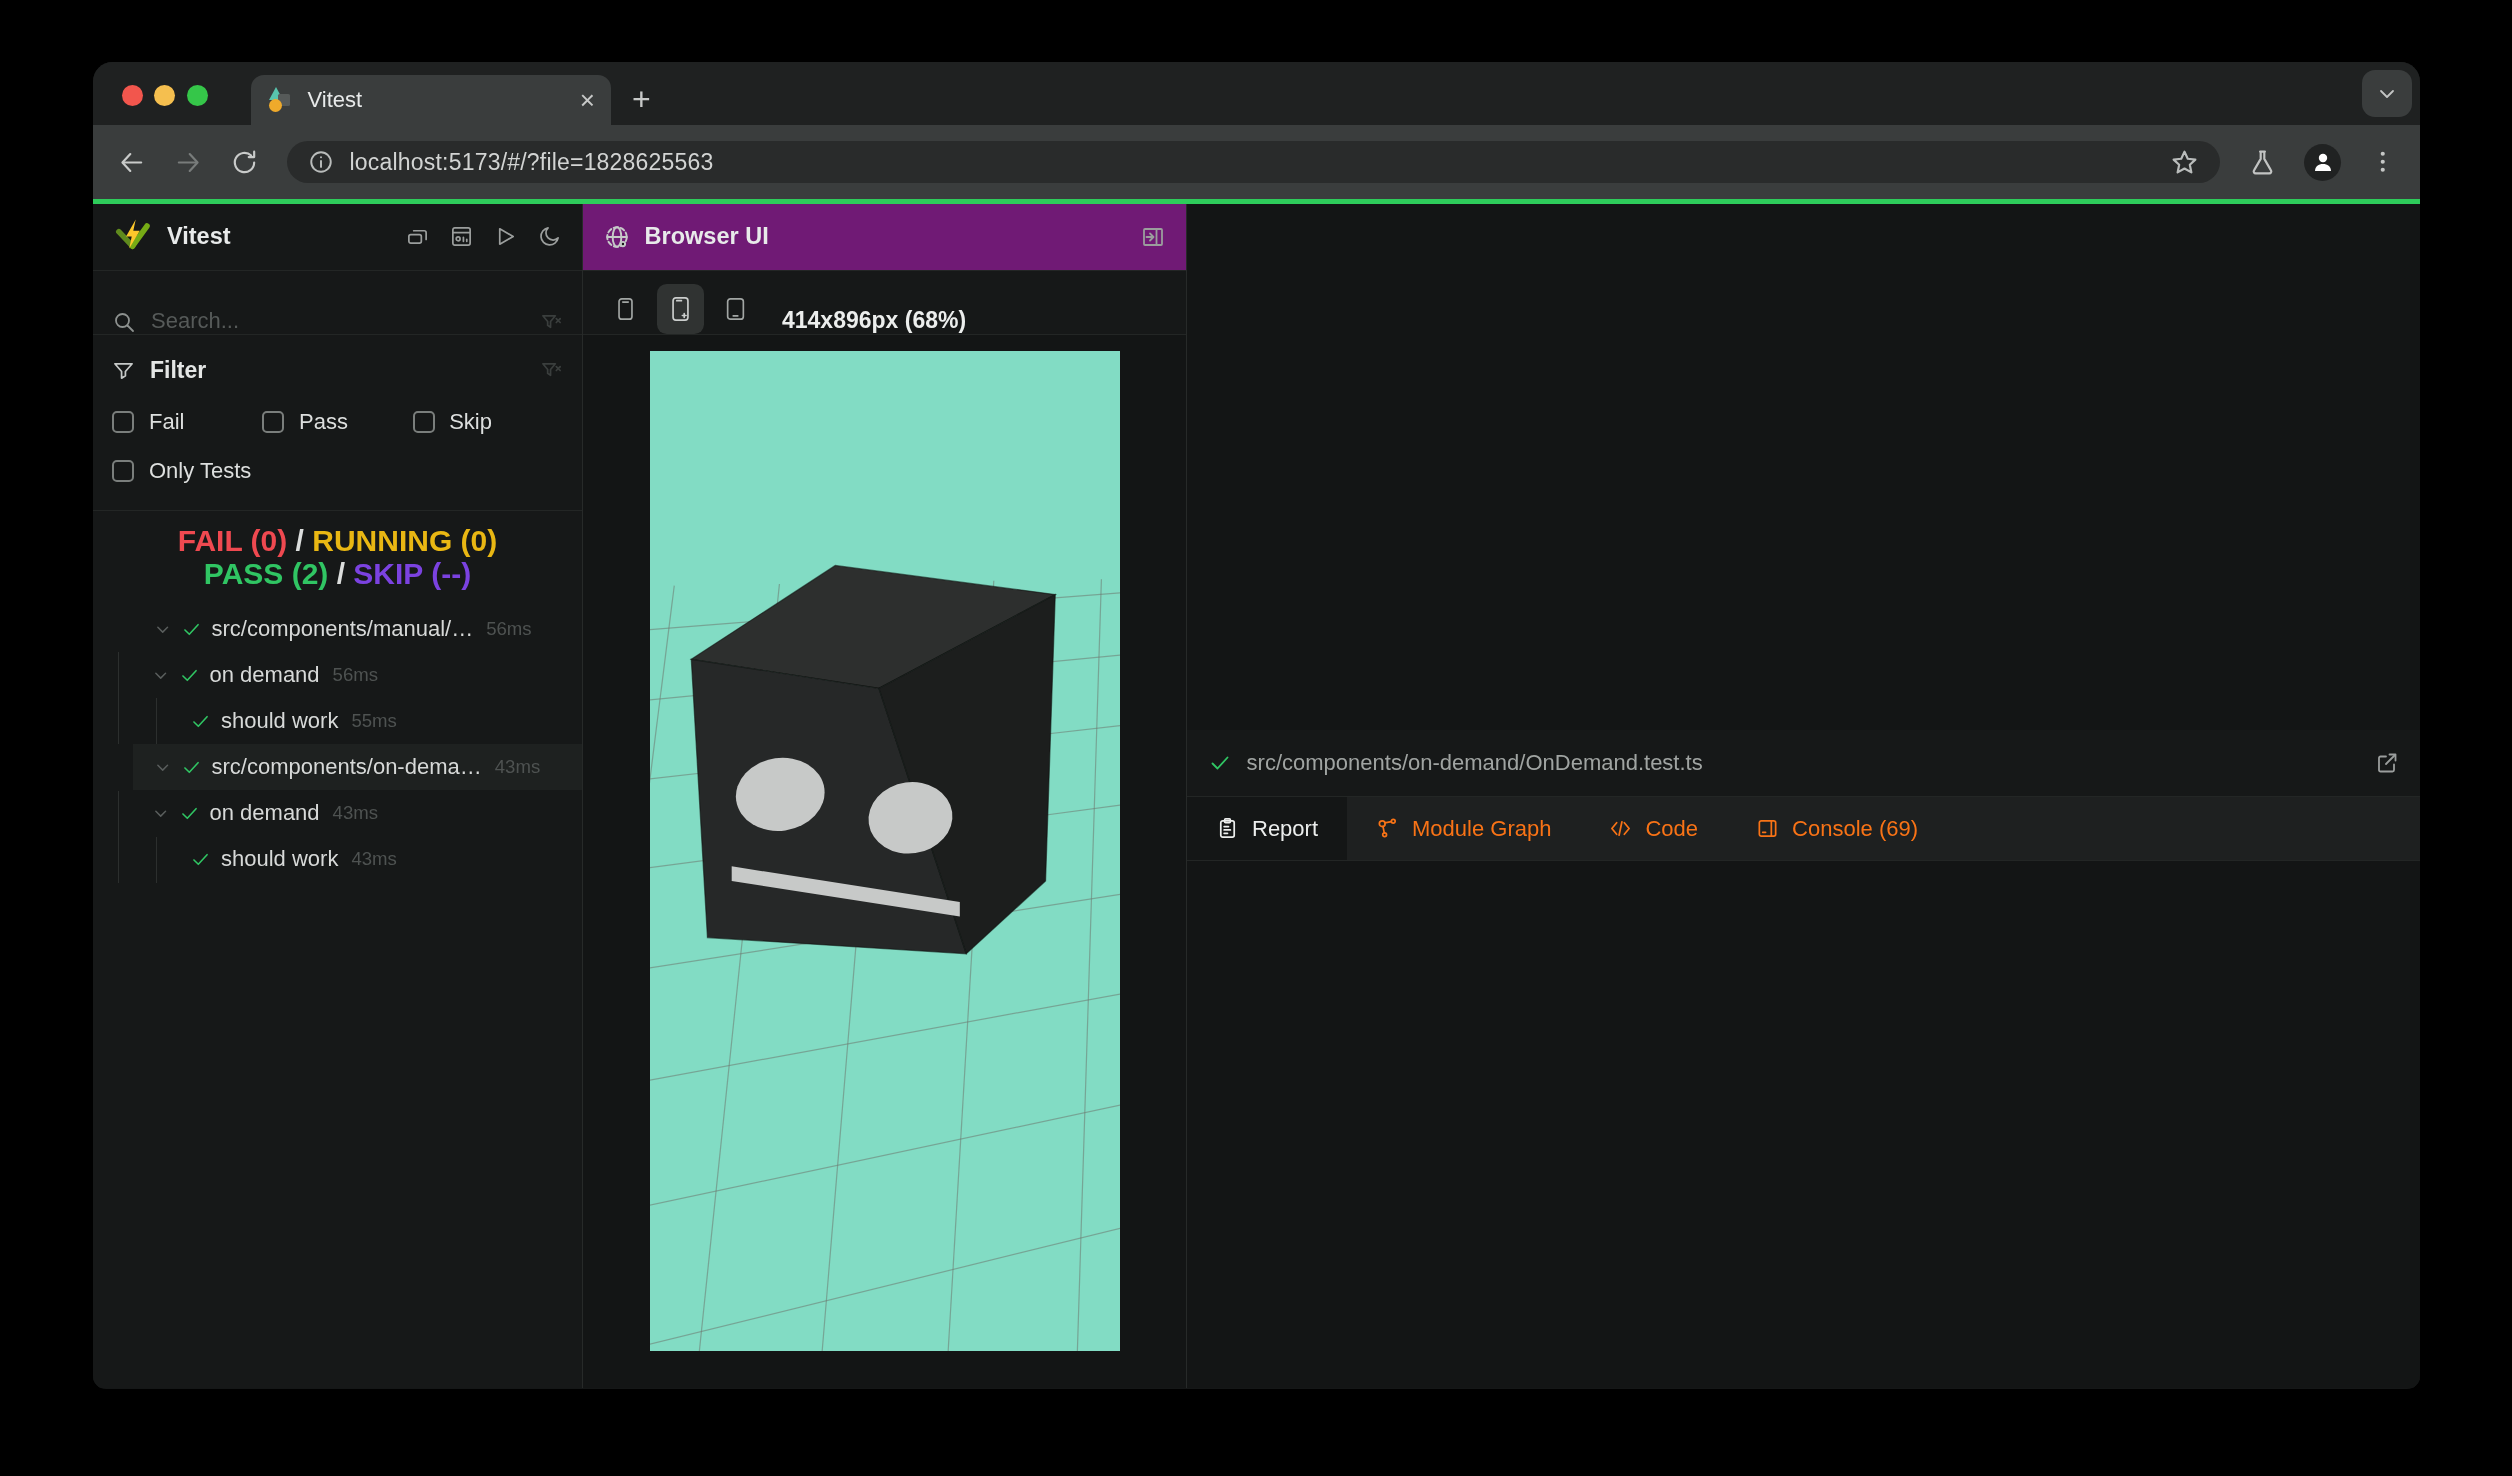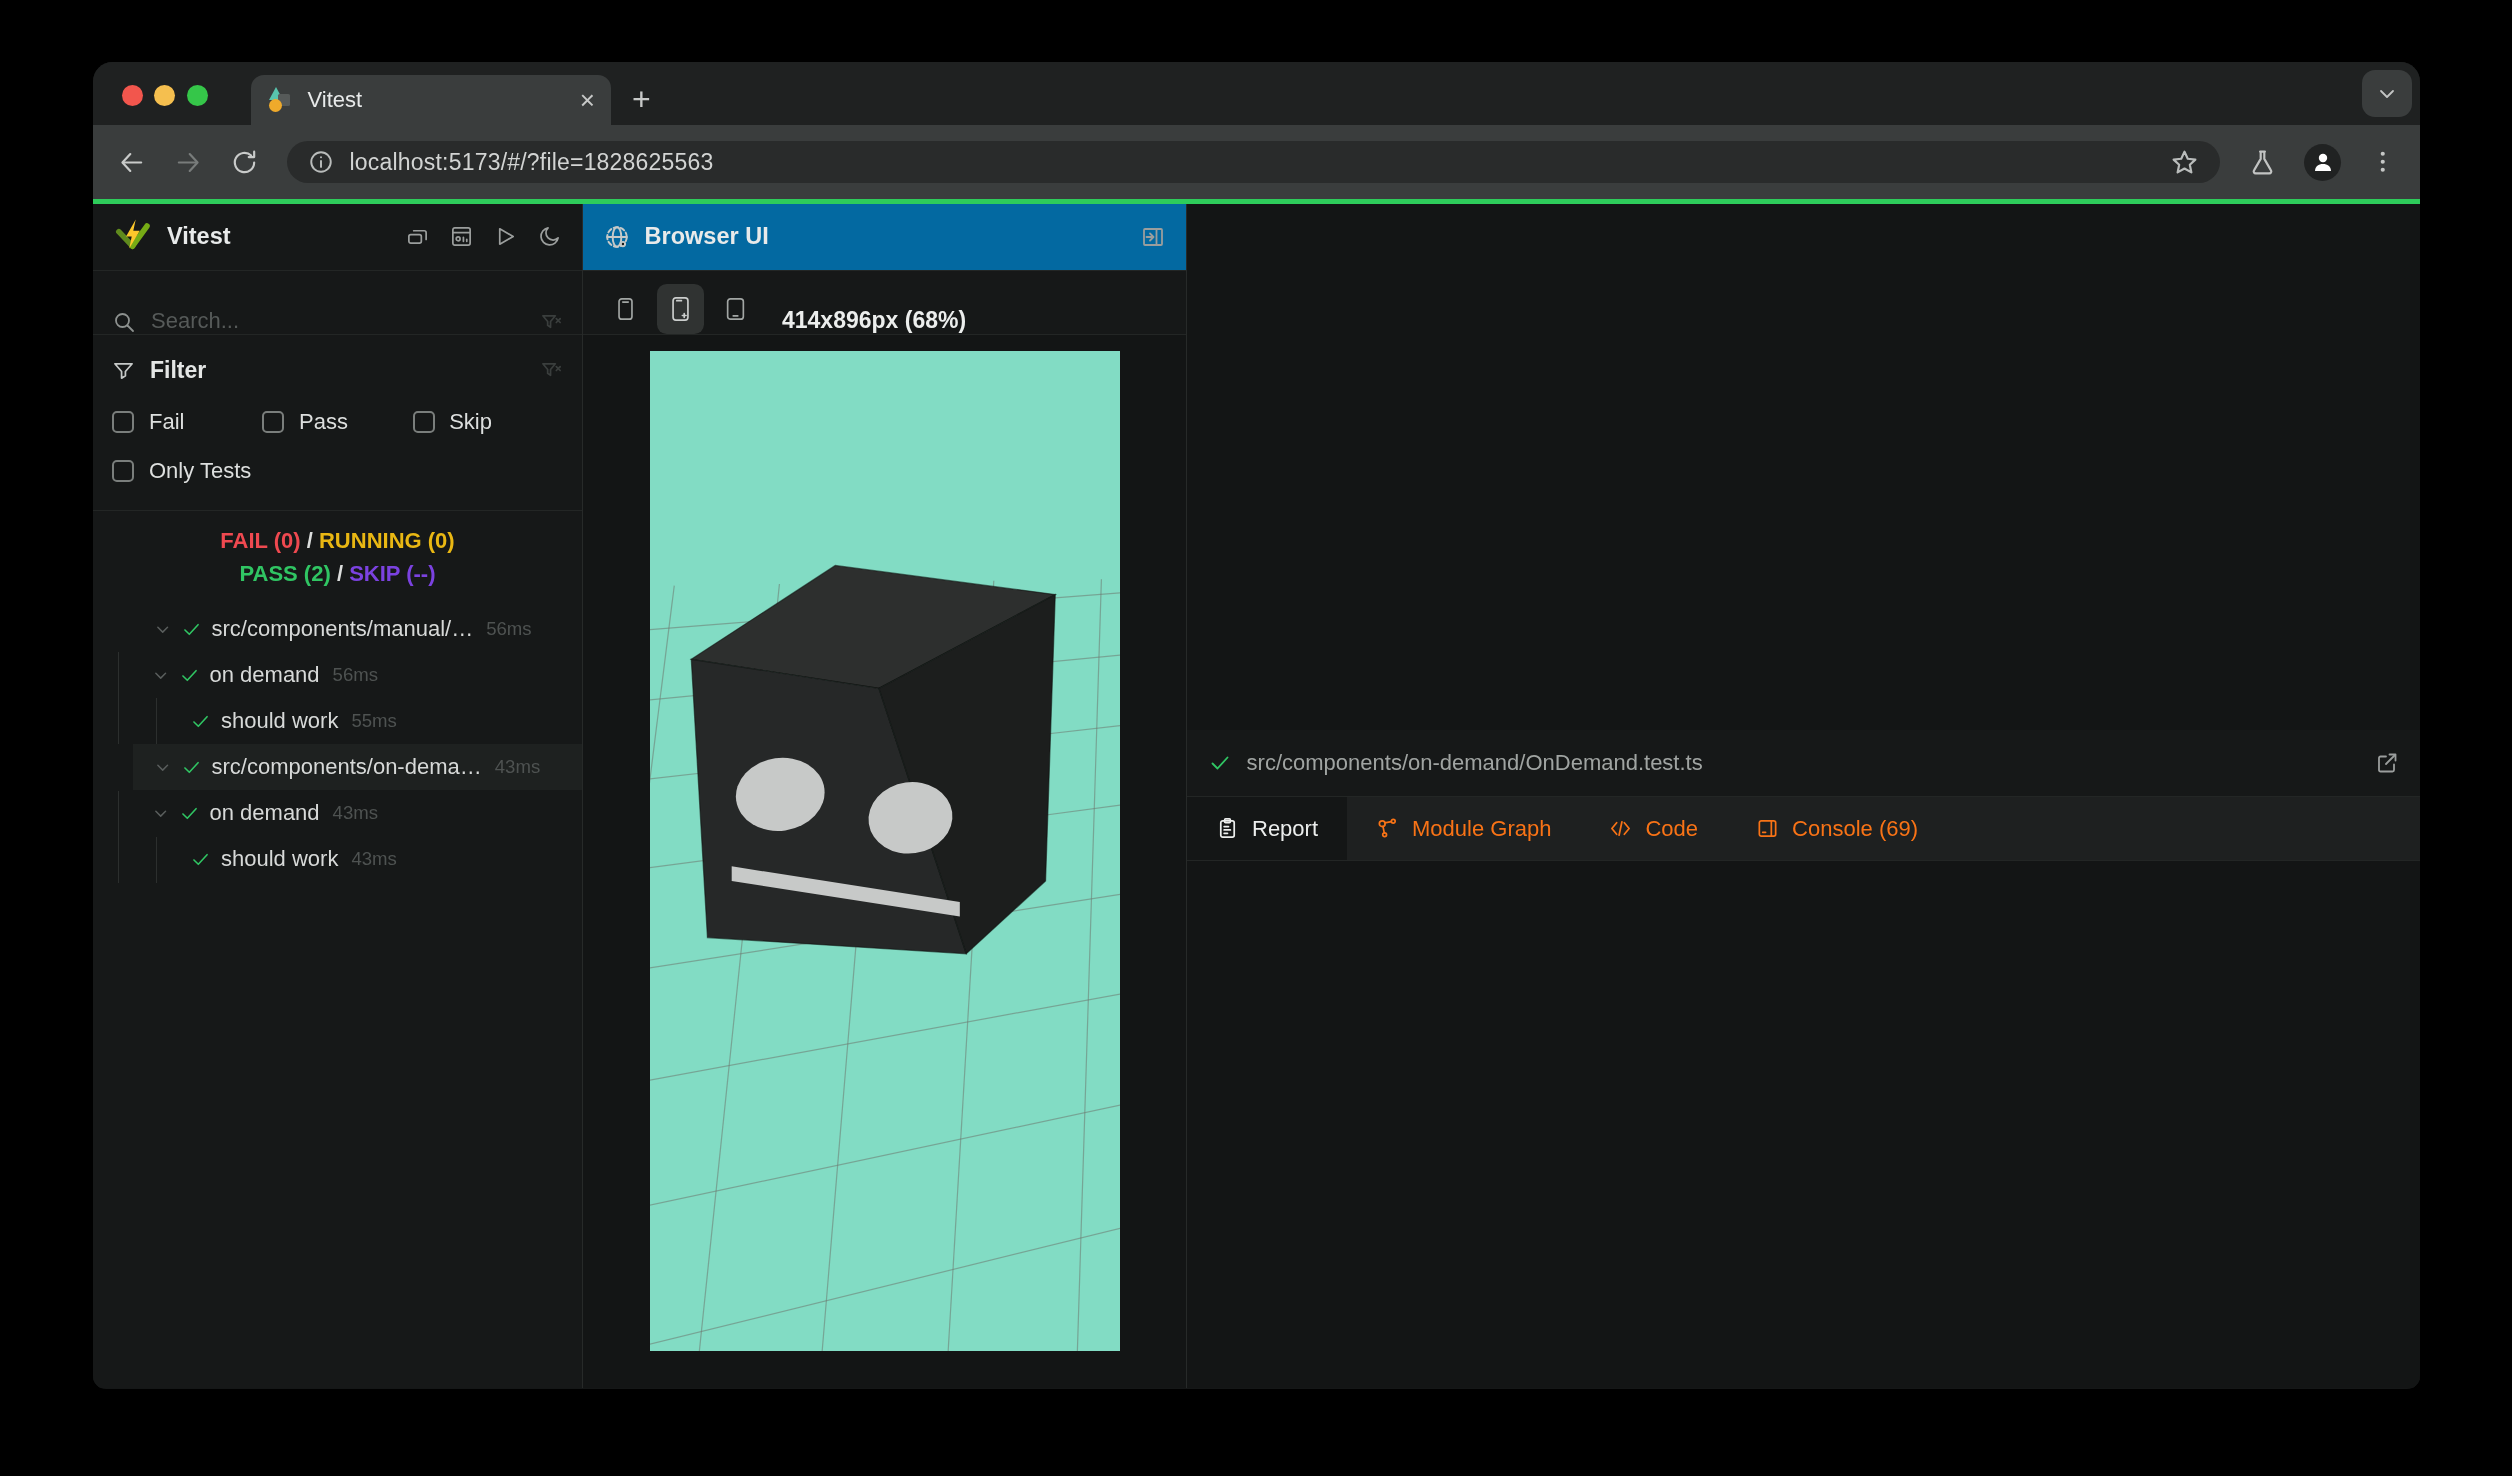--- a/index.html
+++ b/index.html
@@ -57,21 +57,21 @@
     font-size:22px; margin-left:14.6px; font-family:inherit; }
   .search::placeholder{ color:#565a59; }
   .dim-ic{ color:#3a3e3d; }
   .filter-blk{ padding:16px 19.4px 4.9px 19.4px; }
   .filter-row{ display:flex; align-items:center; height:39px; }
   .filter-title{ color:#e4e6e5; font-size:23px; font-weight:bold; margin-left:14.6px; flex:1; }
   .cb-grid{ display:grid; grid-template-columns:1fr 1fr 1fr; margin-top:8px; }
   .cb-row{ display:flex; align-items:center; height:49px; color:#dddfde; font-size:22px; }
   .cbox{ width:22px; height:22px; border:2px solid #7a7e7c; border-radius:4.9px; margin-right:14.6px; flex:0 0 auto; }
   .hr{ height:0.8px; background:#232625; margin-top:9.7px; }
-  .status{ text-align:center; padding:13px 0 8px 0; font-weight:bold; font-size:22px; line-height:33px; }
+  .status{ text-align:center; padding:13px 0 8px 0; font-weight:bold; font-size:30px; line-height:33px; }
   .st-sep{ color:#dcdedd; }
   .st-fail{ color:var(--fail-red); } .st-run{ color:var(--running-yellow); }
   .st-pass{ color:var(--pass-green); } .st-skip{ color:var(--skip-purple); }
   .tree{ position:relative; margin-top:8px; flex:1; }
   .trow{ height:46px; display:flex; align-items:center; font-size:22px; color:#d7d9d8; }
   .trow.hl{ background:#1e2120; }
   .trow .tchev{ color:#5a5e5d; width:27.5px; display:flex; }
   .trow .tcheck{ color:var(--pass-green); width:31px; display:flex; }
   .lvl0{ padding-left:20px;margin-left:40px; } .lvl1{ padding-left:58px; } .lvl2{ padding-left:97px; }
   .tdur{ color:#4e5251; font-size:18.6px; margin-left:13px; }
@@ -338,21 +338,21 @@
                 <polyline points="4.5 12.5 9.5 17.5 19.5 6.5"></polyline>
               </svg>
             </span>
           <span>should work</span>
           <span class="tdur">43ms</span>
         </div>
       </div>
     </div>
 
     <div class="mid">
-      <div class="panel-hd" style="background:#0369a1">
+      <div class="panel-hd" style="background:#701a75">
         <svg class="ic" width="26" height="26" viewBox="0 0 24 24" style="color:#c6c9c8">
             <circle cx="12" cy="12" r="9" stroke-dasharray="4 2.5"></circle>
             <line x1="3" y1="12" x2="21" y2="12"></line>
             <ellipse cx="12" cy="12" rx="4" ry="9"></ellipse>
             <circle cx="17.5" cy="18.5" r="2" fill="#161818"></circle>
           </svg>
         <span class="mid-title">Browser UI</span>
         <svg class="ic" width="24" height="24" viewBox="0 0 24 24" style="color:#9b9e9d">
             <rect x="3" y="4" width="18" height="16" rx="1"></rect>
             <line x1="15.5" y1="4" x2="15.5" y2="20"></line>

